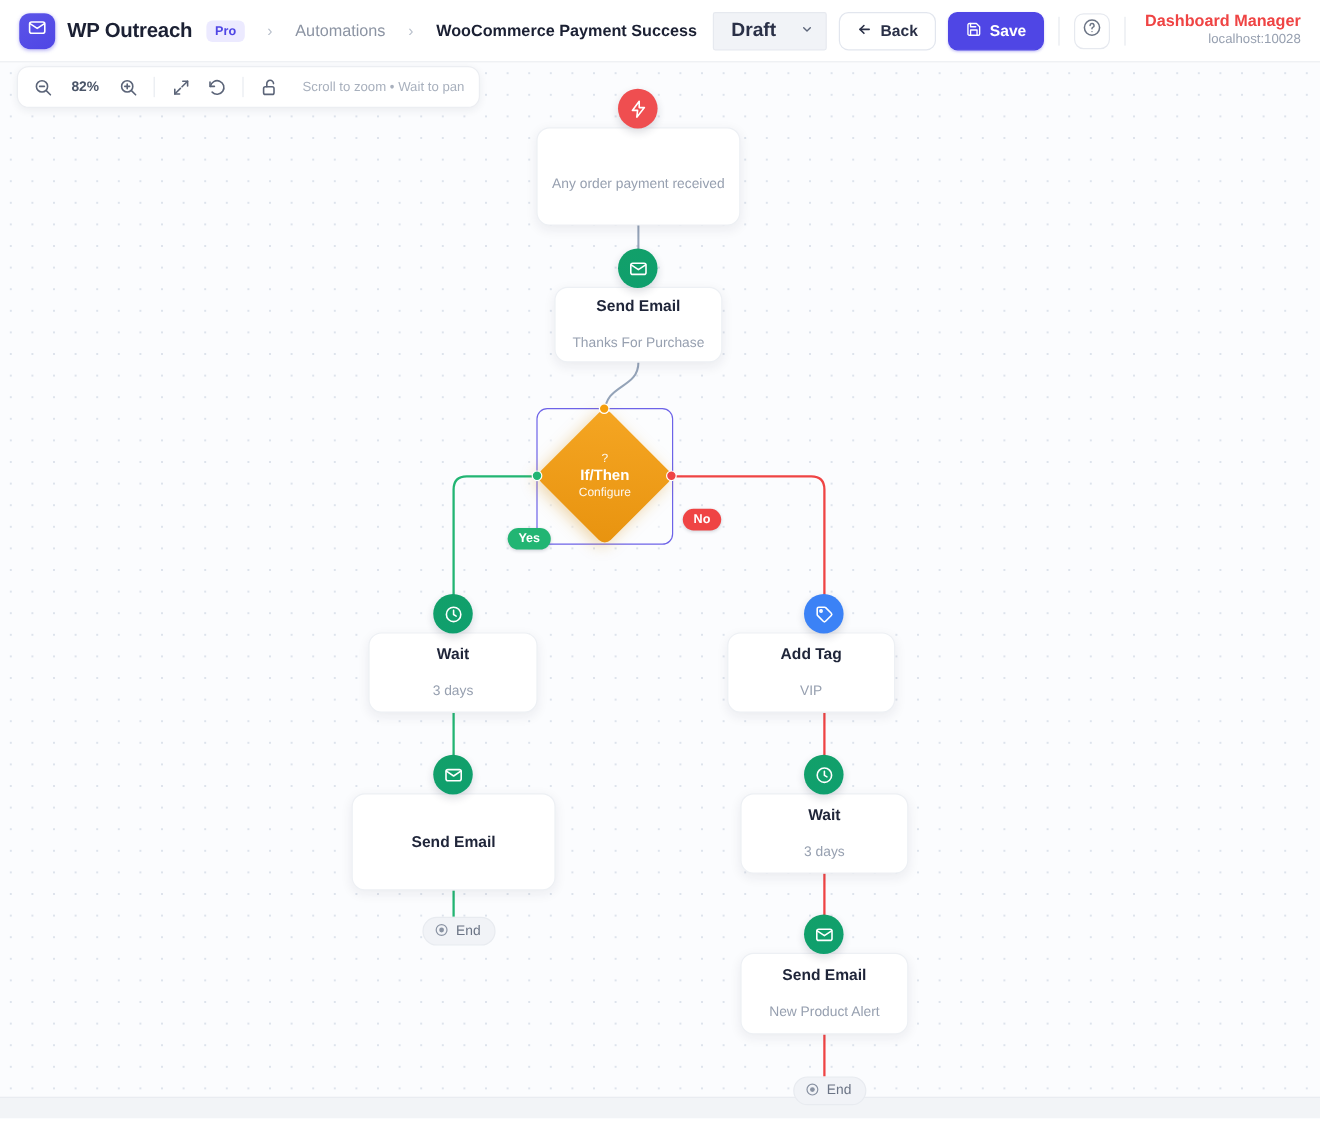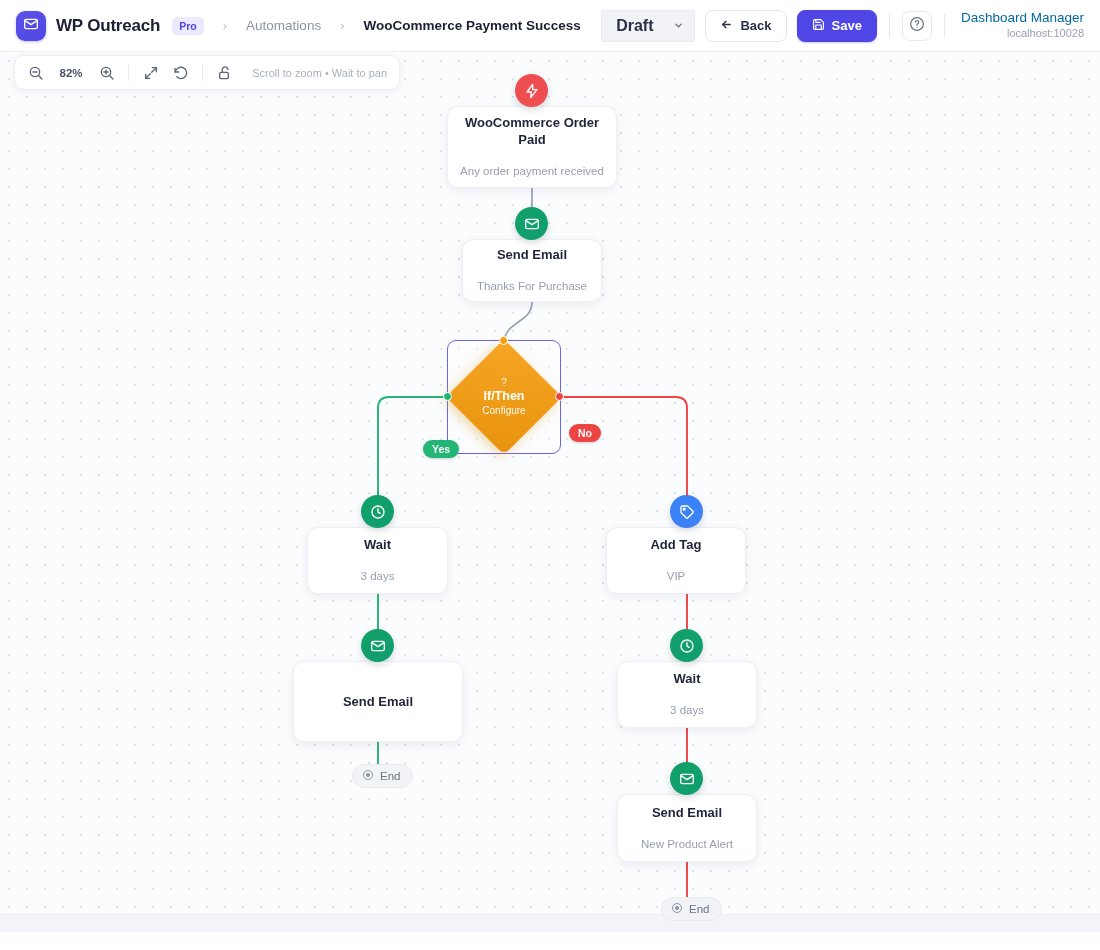--- a/index.html
+++ b/index.html
@@ -56,21 +56,21 @@
     background: #4f46e5; border-color: #4f46e5; color: #fff;
     box-shadow: 0 1px 2px rgba(79,70,229,.3);
   }
   .divider-v { width: 1px; height: 24px; background: #e6e9ef; margin: 0 2px; }
   .help-btn {
     width: 30px; height: 30px; border-radius: 8px;
     border: 1px solid #e6e9ef; background: #fff;
     display: flex; align-items: center; justify-content: center;
   }
   .user-box { text-align: right; line-height: 1.25; padding-left: 4px; }
-  .user-name { font-size: 13.5px; font-weight: normal; color: #0369a1; }
+  .user-name { font-size: 13.5px; font-weight: bold; color: #ef4444; }
   .user-host { font-size: 11px; color: #97a0b0; }
 
   
   .canvas {
     position: absolute; top: 52px; left: 0;
     width: 1100px; height: 880px;
     background-color: #fbfcfe;
     background-image: radial-gradient(circle, #dde3ec 1px, transparent 1.1px);
     background-size: 18px 18px;
     overflow: hidden;
@@ -268,21 +268,20 @@
 
     <path d="M687,810 L687,845" stroke="#ef4444" stroke-width="1.9" fill="none"></path>
   </svg>
 
   <div class="node-icon ic-red" style="left:515px; top:22px;">
     <svg width="16" height="16" viewBox="0 0 24 24" fill="none" stroke="#fff" stroke-width="2" stroke-linejoin="round" stroke-linecap="round">
         <path d="M13 2L4.5 13.5H11l-1 8.5L19.5 10H13z"></path>
       </svg>
   </div>
   <div class="node" style="left:447px; top:54px; width:170px; height:82px;">
-    <div class="node-title">WooCommerce Order Paid</div>
     <div class="node-sub">Any order payment received</div>
   </div>
 
   <div class="node-icon ic-green" style="left:515px; top:155px;">
     <svg width="16" height="16" viewBox="0 0 24 24" fill="none" stroke="#fff" stroke-width="2" stroke-linecap="round" stroke-linejoin="round">
         <rect x="2.5" y="5" width="19" height="14" rx="2.5"></rect>
         <path d="M3 7l9 6 9-6"></path>
       </svg>
   </div>
   <div class="node" style="left:462px; top:187px; width:140px; height:63px;">

